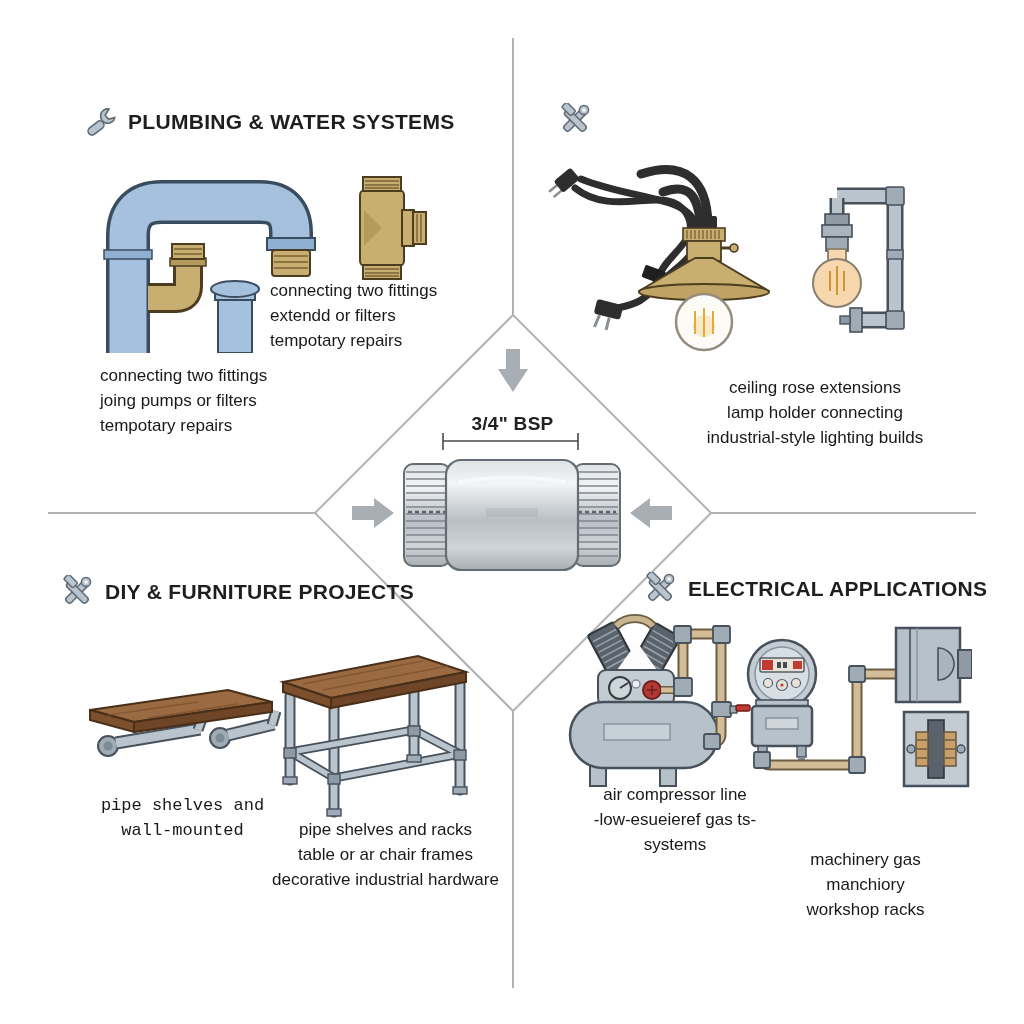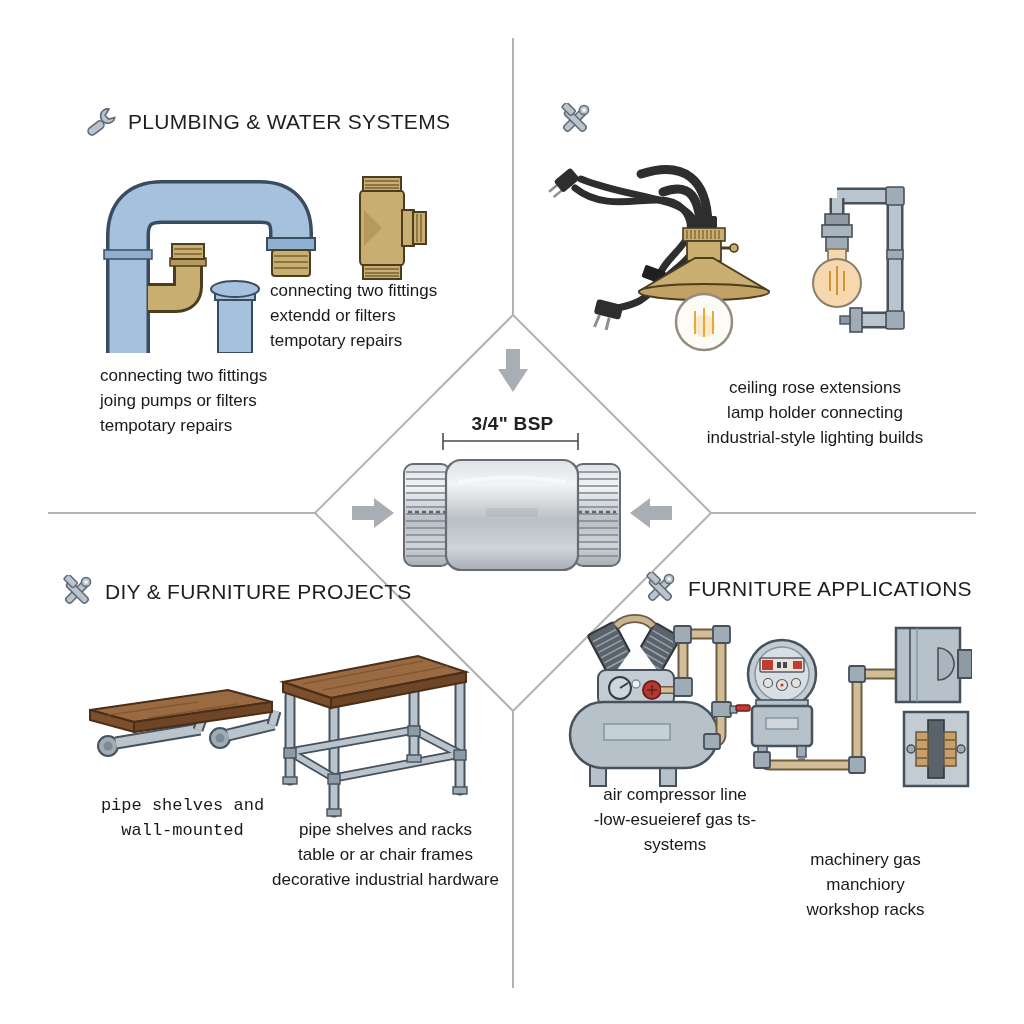--- a/index.html
+++ b/index.html
@@ -2,21 +2,21 @@
 <html><head>
 <meta charset="utf-8">
 <style>
   * { margin:0; padding:0; box-sizing:border-box; }
   html,body { background:#ffffff; }
   body { font-family:"Liberation Sans", sans-serif; color:#1c1c1c; }
   .page { position:relative; width:1024px; height:1024px; background:#fff; overflow:hidden; }
   .abs { position:absolute; }
   .overlay { left:0; top:0; }
   .qheader { position:absolute; display:flex; align-items:center; gap:11px; }
-  .qheader .title { font-size:21px; font-weight:normal; letter-spacing:.3px; color:#1e1e1e; white-space:nowrap; }
+  .qheader .title { font-size:21px; font-weight:bold; letter-spacing:.3px; color:#1e1e1e; white-space:nowrap; }
   .notes { position:absolute; font-size:17px; line-height:25px; color:#191919; }
   .ta-c { text-align:center; }
   .dim-label { position:absolute; font-size:19px; font-weight:bold; color:#222; text-align:center; letter-spacing:.3px; }
 </style>
 </head>
 <body>
 
 <div class="page">
 
   <svg class="abs overlay" width="1024" height="1024" viewBox="0 0 1024 1024">
@@ -271,21 +271,21 @@
   <div class="qheader" style="left:643px; top:572px;">
     <svg width="34" height="34" viewBox="0 0 34 34">
       <g fill="#b9c4ce" stroke="#5f6a75" stroke-width="1.5">
         <rect x="13.5" y="4" width="7" height="27" rx="3" transform="rotate(45 17 17)"></rect>
         <rect x="13.5" y="4" width="7" height="27" rx="3" transform="rotate(-45 17 17)"></rect>
         <rect x="4" y="2" width="13" height="7" rx="1.5" transform="rotate(45 10 6)"></rect>
         <circle cx="26" cy="7" r="4.6"></circle>
         <circle cx="26" cy="7" r="1.8" fill="#ffffff" stroke="none"></circle>
       </g>
     </svg>
-    <div class="title">FURNITURE APPLICATIONS</div>
+    <div class="title">ELECTRICAL APPLICATIONS</div>
   </div>
 
   <svg class="abs" style="left:560px; top:612px;" width="412" height="182" viewBox="0 0 412 182">
     <g>
       <rect x="30" y="150" width="16" height="24" fill="#b6c1c9" stroke="#46515c" stroke-width="2"></rect>
       <rect x="100" y="150" width="16" height="24" fill="#b6c1c9" stroke="#46515c" stroke-width="2"></rect>
       <g transform="rotate(-28 52 40)">
         <rect x="38" y="14" width="30" height="48" rx="3" fill="#5a626b" stroke="#30363c" stroke-width="2"></rect>
         <path d="M40 22 H66 M40 28 H66 M40 34 H66 M40 40 H66 M40 46 H66 M40 52 H66" stroke="#9aa3ab" stroke-width="1.5"></path>
       </g>

